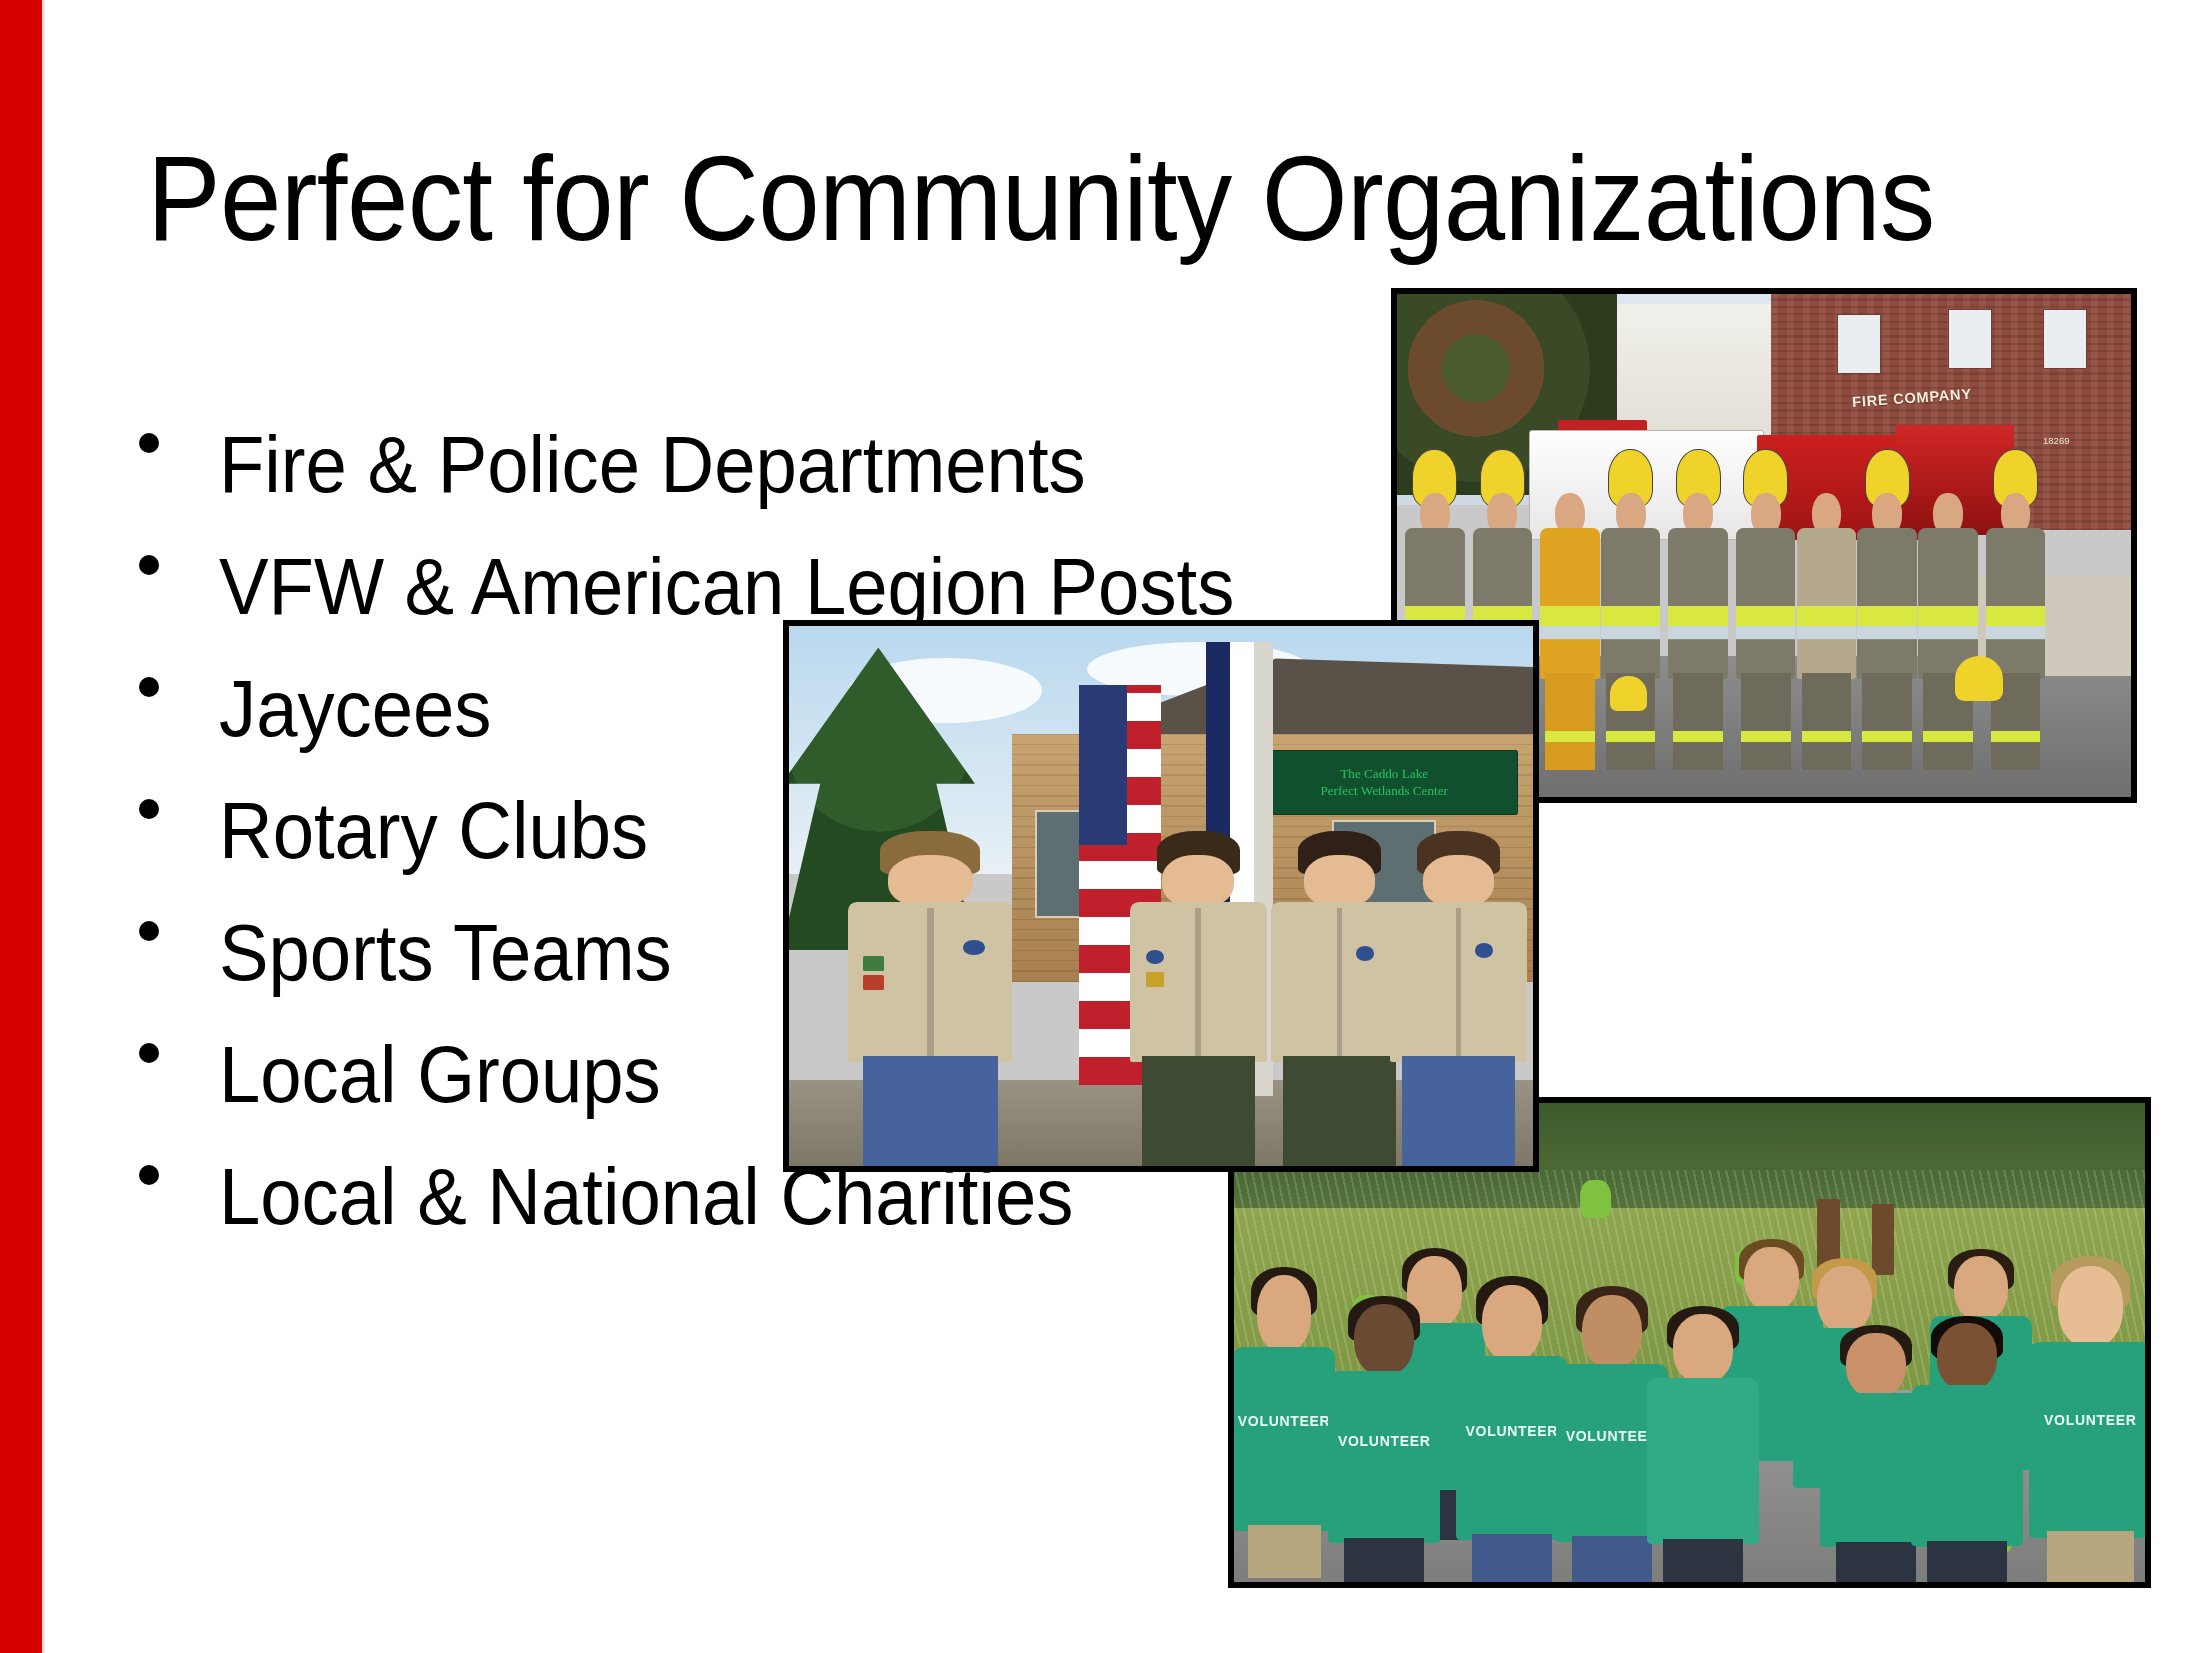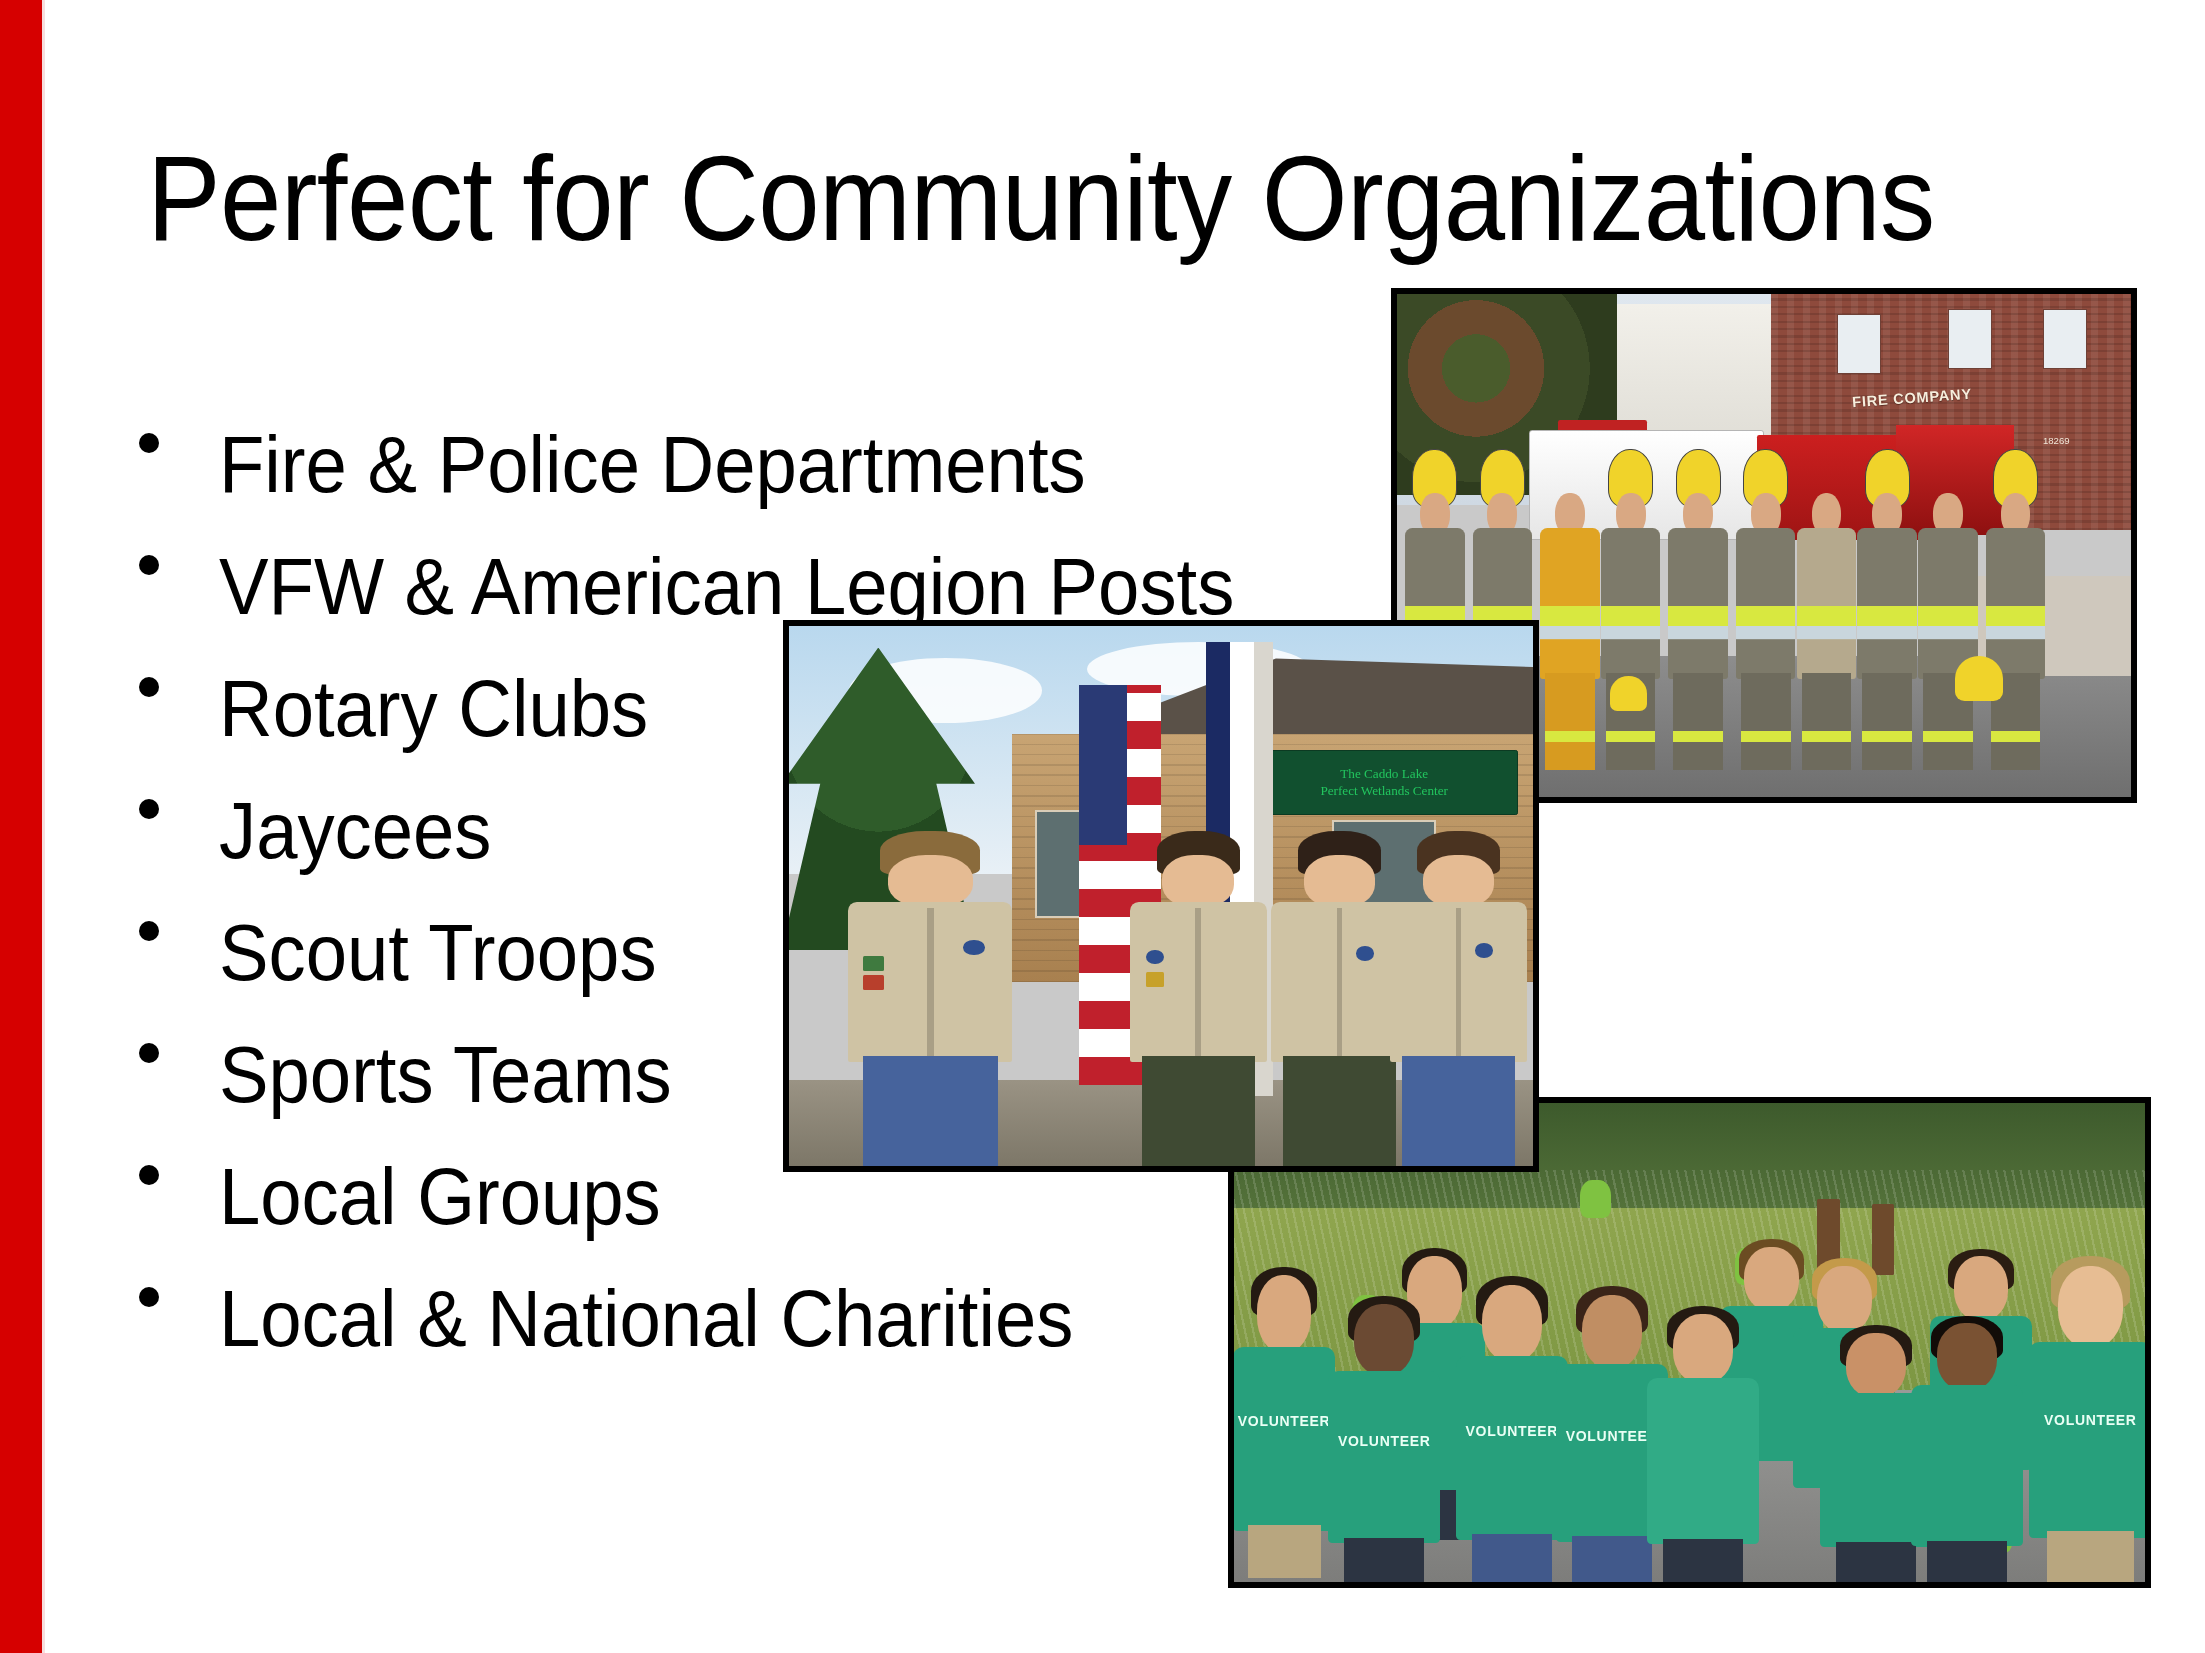--- a/index.html
+++ b/index.html
@@ -230,29 +230,25 @@
     <li class="bullet-item">
       <span class="bullet-dot"></span>
       <span class="bullet-text">Fire &amp; Police Departments</span>
     </li>
     <li class="bullet-item">
       <span class="bullet-dot"></span>
       <span class="bullet-text">VFW &amp; American Legion Posts</span>
     </li>
     <li class="bullet-item">
       <span class="bullet-dot"></span>
+      <span class="bullet-text">Jaycees</span>
+    </li>
+    <li class="bullet-item">
+      <span class="bullet-dot"></span>
       <span class="bullet-text">Rotary Clubs</span>
-    </li>
-    <li class="bullet-item">
-      <span class="bullet-dot"></span>
-      <span class="bullet-text">Jaycees</span>
-    </li>
-    <li class="bullet-item">
-      <span class="bullet-dot"></span>
-      <span class="bullet-text">Scout Troops</span>
     </li>
     <li class="bullet-item">
       <span class="bullet-dot"></span>
       <span class="bullet-text">Sports Teams</span>
     </li>
     <li class="bullet-item">
       <span class="bullet-dot"></span>
       <span class="bullet-text">Local Groups</span>
     </li>
     <li class="bullet-item">

